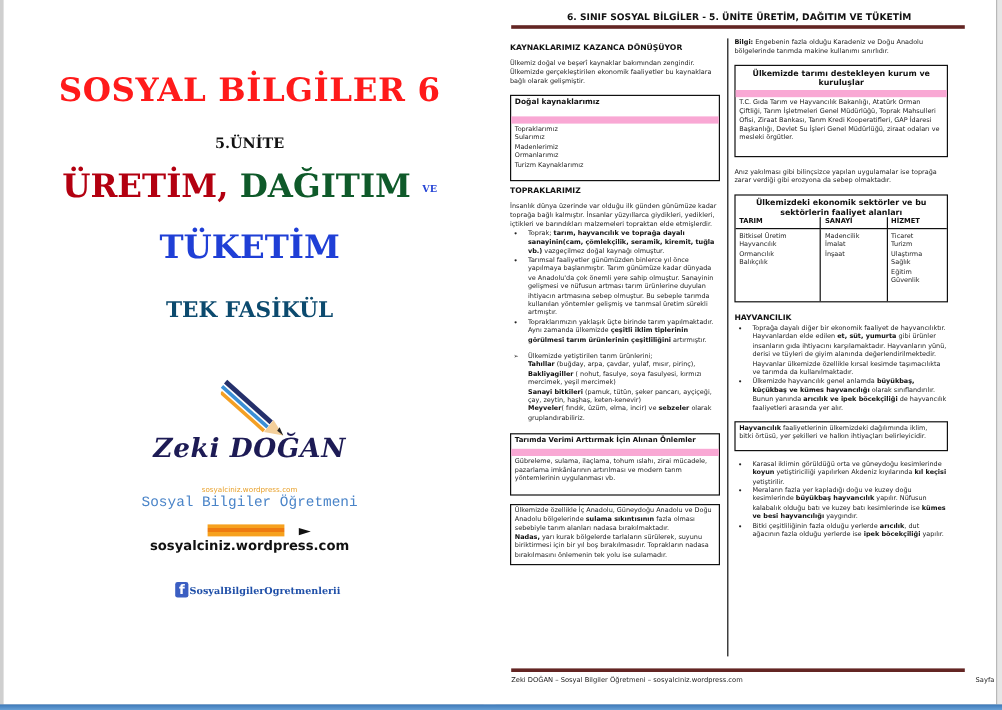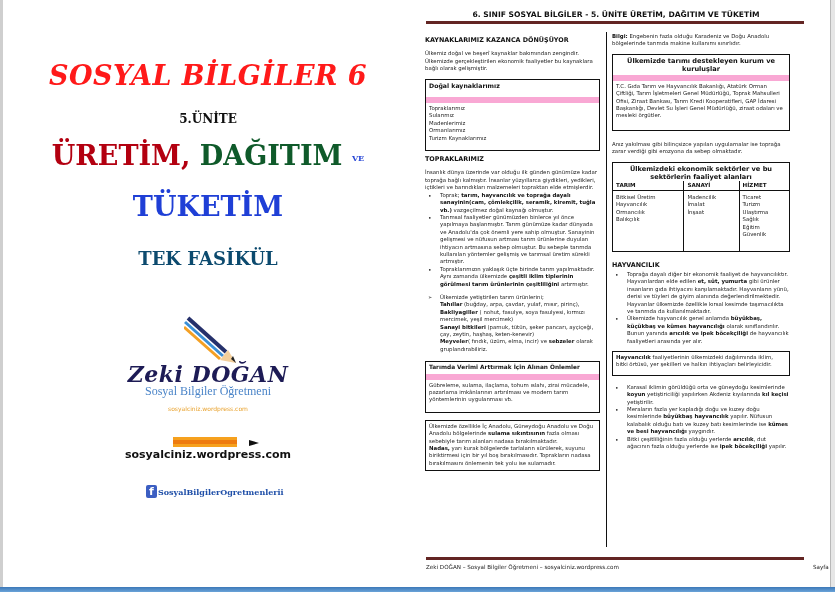--- a/index.html
+++ b/index.html
@@ -10,35 +10,35 @@
   .page { position: absolute; background: #fff; overflow: hidden; }
   .page-left { left: 3px; top: 0; width: 410px; height: 587px; }
   .page-right { left: 403px; top: 0; width: 451px; height: 587px; }
   .taskbar { position: absolute; left: 0; top: 587px; width: 835px; height: 5px;
              background: linear-gradient(to bottom, #3c78b8, #6aa3d8); }
   .scroll-edge { position: absolute; right: 0; top: 0; width: 5px; height: 587px; background: #e6e6e6; border-left: 1px solid #b8b8b8; }
 
   
   .cover-text { position: absolute; left: 0; width: 410px; text-align: center;
                 font-family: "DejaVu Serif", serif; font-weight: bold; }
-  .c-title { top: 60px; font-size: 27px; color: #ff1a1a; letter-spacing: 0.5px; font-style: italic; }
+  .c-title { top: 60px; font-size: 27px; color: #ff1a1a; letter-spacing: 0.5px; }
   .c-unit  { top: 112px; font-size: 12px; color: #111; }
   .c-line1 { top: 140px; font-size: 27px; text-align: center; }
   .c-line1 .red { color: #b30010; }
   .c-line1 .green { color: #0f5a2a; }
   .c-line1 .ve { color: #2847d6; font-size: 8px; vertical-align: middle; }
   .c-line2 { top: 191px; font-size: 27px; color: #1f3fd6; }
   .c-fasc  { top: 248px; font-size: 18px; color: #0c4a6e; }
 
   .pencil { position: absolute; left: 181px; top: 316px; width: 56px; height: 48px; }
   .author-name { position: absolute; left: 0; width: 410px; top: 361px; text-align: center;
                  font-family: "DejaVu Serif", serif; font-style: italic; font-weight: bold;
                  font-size: 22px; color: #1d1b55; letter-spacing: 0.5px; }
-  .author-role { position: absolute; left: 0; width: 410px; top: 384px; text-align: center;
-                 font-family: Liberation Serif, serif; font-size: 12px; color: #4a84c8; }
+  .author-role { position: absolute; left: 0; width: 410px; top: 412px; text-align: center;
+                 font-family: Liberation Mono, monospace; font-size: 12px; color: #4a84c8; }
   .author-site { position: absolute; left: 0; width: 410px; top: 405px; text-align: center;
                  font-size: 6px; color: #e8a02a; }
   .pencil-bar { position: absolute; left: 170px; top: 437px; width: 64px; height: 10px;
                 background: linear-gradient(to bottom, #f6a11e 0 30%, #ee7b10 30% 65%, #f6a11e 65%); }
   .pencil-tip { position: absolute; left: 246px; top: 440px; width: 0; height: 0;
                 border-top: 3px solid transparent; border-bottom: 3px solid transparent; border-left: 10px solid #111; }
   .site-big { position: absolute; left: 0; width: 410px; top: 448px; text-align: center;
               font-family: "DejaVu Sans", sans-serif; font-weight: bold; font-size: 11px; color: #111; }
   .fb-row { position: absolute; left: 143px; top: 485px; display: flex; align-items: center; }
   .fb-icon { width: 11px; height: 13px; background: #3b5ec2; color: #fff; font-family: "DejaVu Sans", sans-serif;

